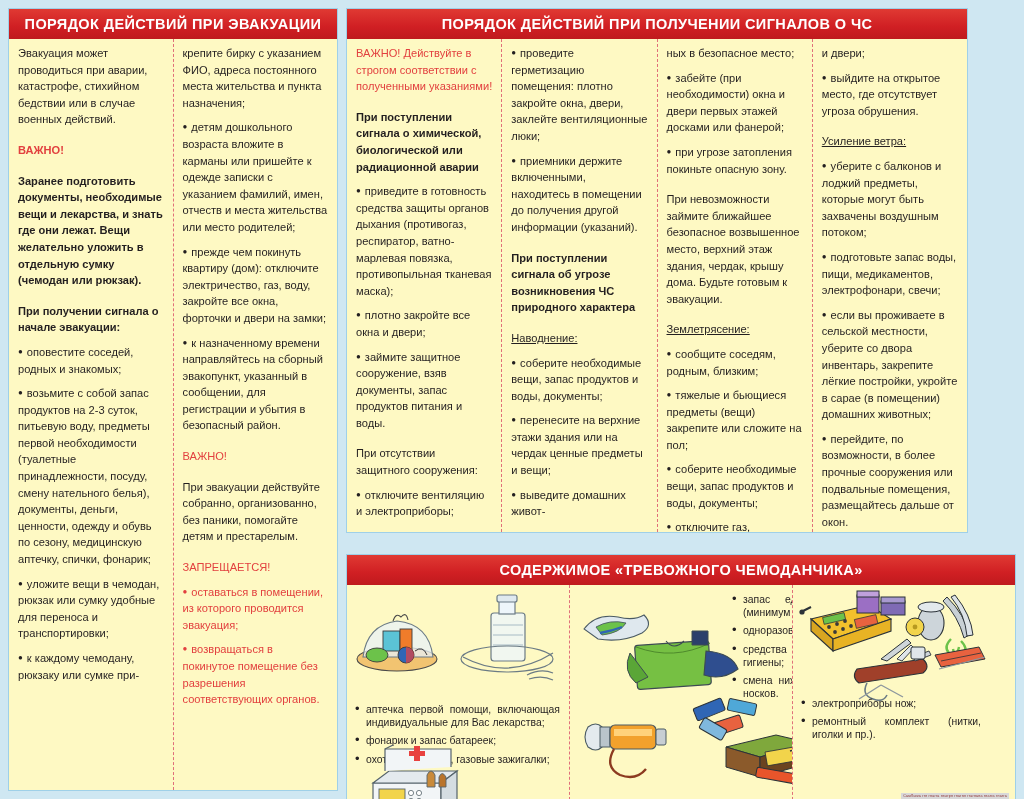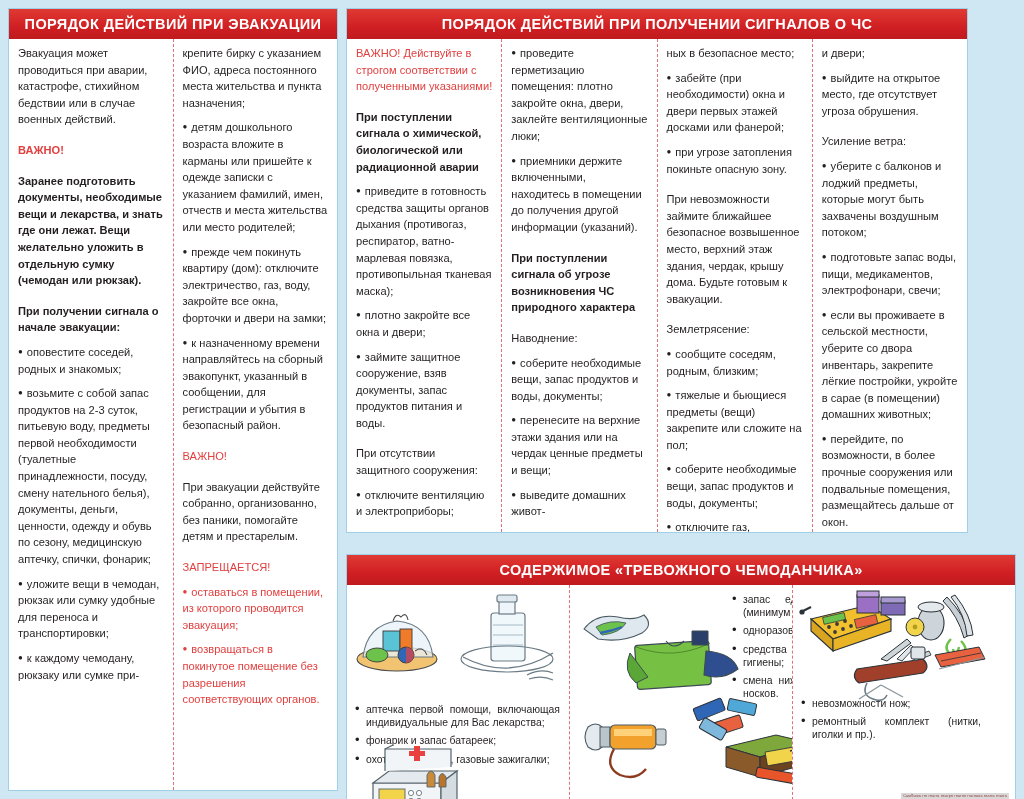--- a/index.html
+++ b/index.html
@@ -14,21 +14,21 @@
     position: relative;
     width: 1024px;
     height: 799px;
     background: #cfe7f2;
     overflow: hidden;
     box-sizing: border-box;
   }
   
   .panel {
     position: absolute;
-    background: #ffffff;
+    background: #fef9c3;
     border: 1px solid #9fd0e8;
     box-sizing: border-box;
   }
   .panel-evac   { left: 8px;   top: 8px;   width: 330px; height: 783px; }
   .panel-signals{ left: 346px; top: 8px;   width: 622px; height: 525px; }
   .panel-bag    { left: 346px; top: 554px; width: 670px; height: 252px; }
 
   
   .hdr {
     position: absolute;
@@ -72,21 +72,21 @@
     font-size: 11.1px;
     line-height: 16.6px;
     color: #231f20;
     margin: 0 0 0 0;
     text-align: left;
   }
   .p.bold   { font-weight: bold; }
   .p.red    { color: #e2403f; }
   .p.redb   { color: #e2403f; font-weight: bold; }
   .p.center { font-weight: bold; }
-  .p.uline  { }
+  .p.uline  { text-decoration: underline; }
   .p.gap    { margin-top: 14px; }
   .p.gap-sm { margin-top: 8px; }
   .bullet::before {
     content: "\25CF";
     font-size: 8px;
     vertical-align: 2px;
     margin-right: 4px;
   }
   .bullet.red::before { color: #e2403f; }
 
@@ -353,21 +353,21 @@
           <path d="M50 6 q16 20 18 40 l-6 1 q-2 -22 -16 -39 Z" fill="#dde3e7" stroke="#2b3238" stroke-width="1"></path>
           <path d="M46 50 q-8 8 -2 14 q8 4 10 -6" fill="none" stroke="#6cc24a" stroke-width="2.4"></path>
           <path d="M56 52 q8 8 2 14 q-8 4 -10 -6" fill="none" stroke="#6cc24a" stroke-width="2.4"></path>
           <rect x="6" y="58" width="14" height="12" rx="2" fill="#dfe5e9" stroke="#2b3238" stroke-width="1"></rect>
           <path d="M30 66 L74 58 L80 70 L36 78 Z" fill="#e8623f" stroke="#2b3238" stroke-width="1"></path>
           <path d="M36 72 L76 64" stroke="#2b3238" stroke-width="0.8"></path>
           <path d="M34 80 q24 -6 46 -12" fill="none" stroke="#8d979e" stroke-width="1.2"></path>
         </svg>
 
         <ul class="baglist" style="position:absolute; left:8px; top:112px; width:180px;" id="bag-right">
-            <li>невозможности нож;</li>
+            <li>электроприборы нож;</li>
             <li>ремонтный комплект (нитки, иголки и пр.).</li>
           </ul>
 
         <div class="credit">СамЛыжа ггп гпагга гпыгрп гпагпл ггагпапа гпагга гпагга</div>
       </div>
 
     </div>
   </div>
 
 </div>

